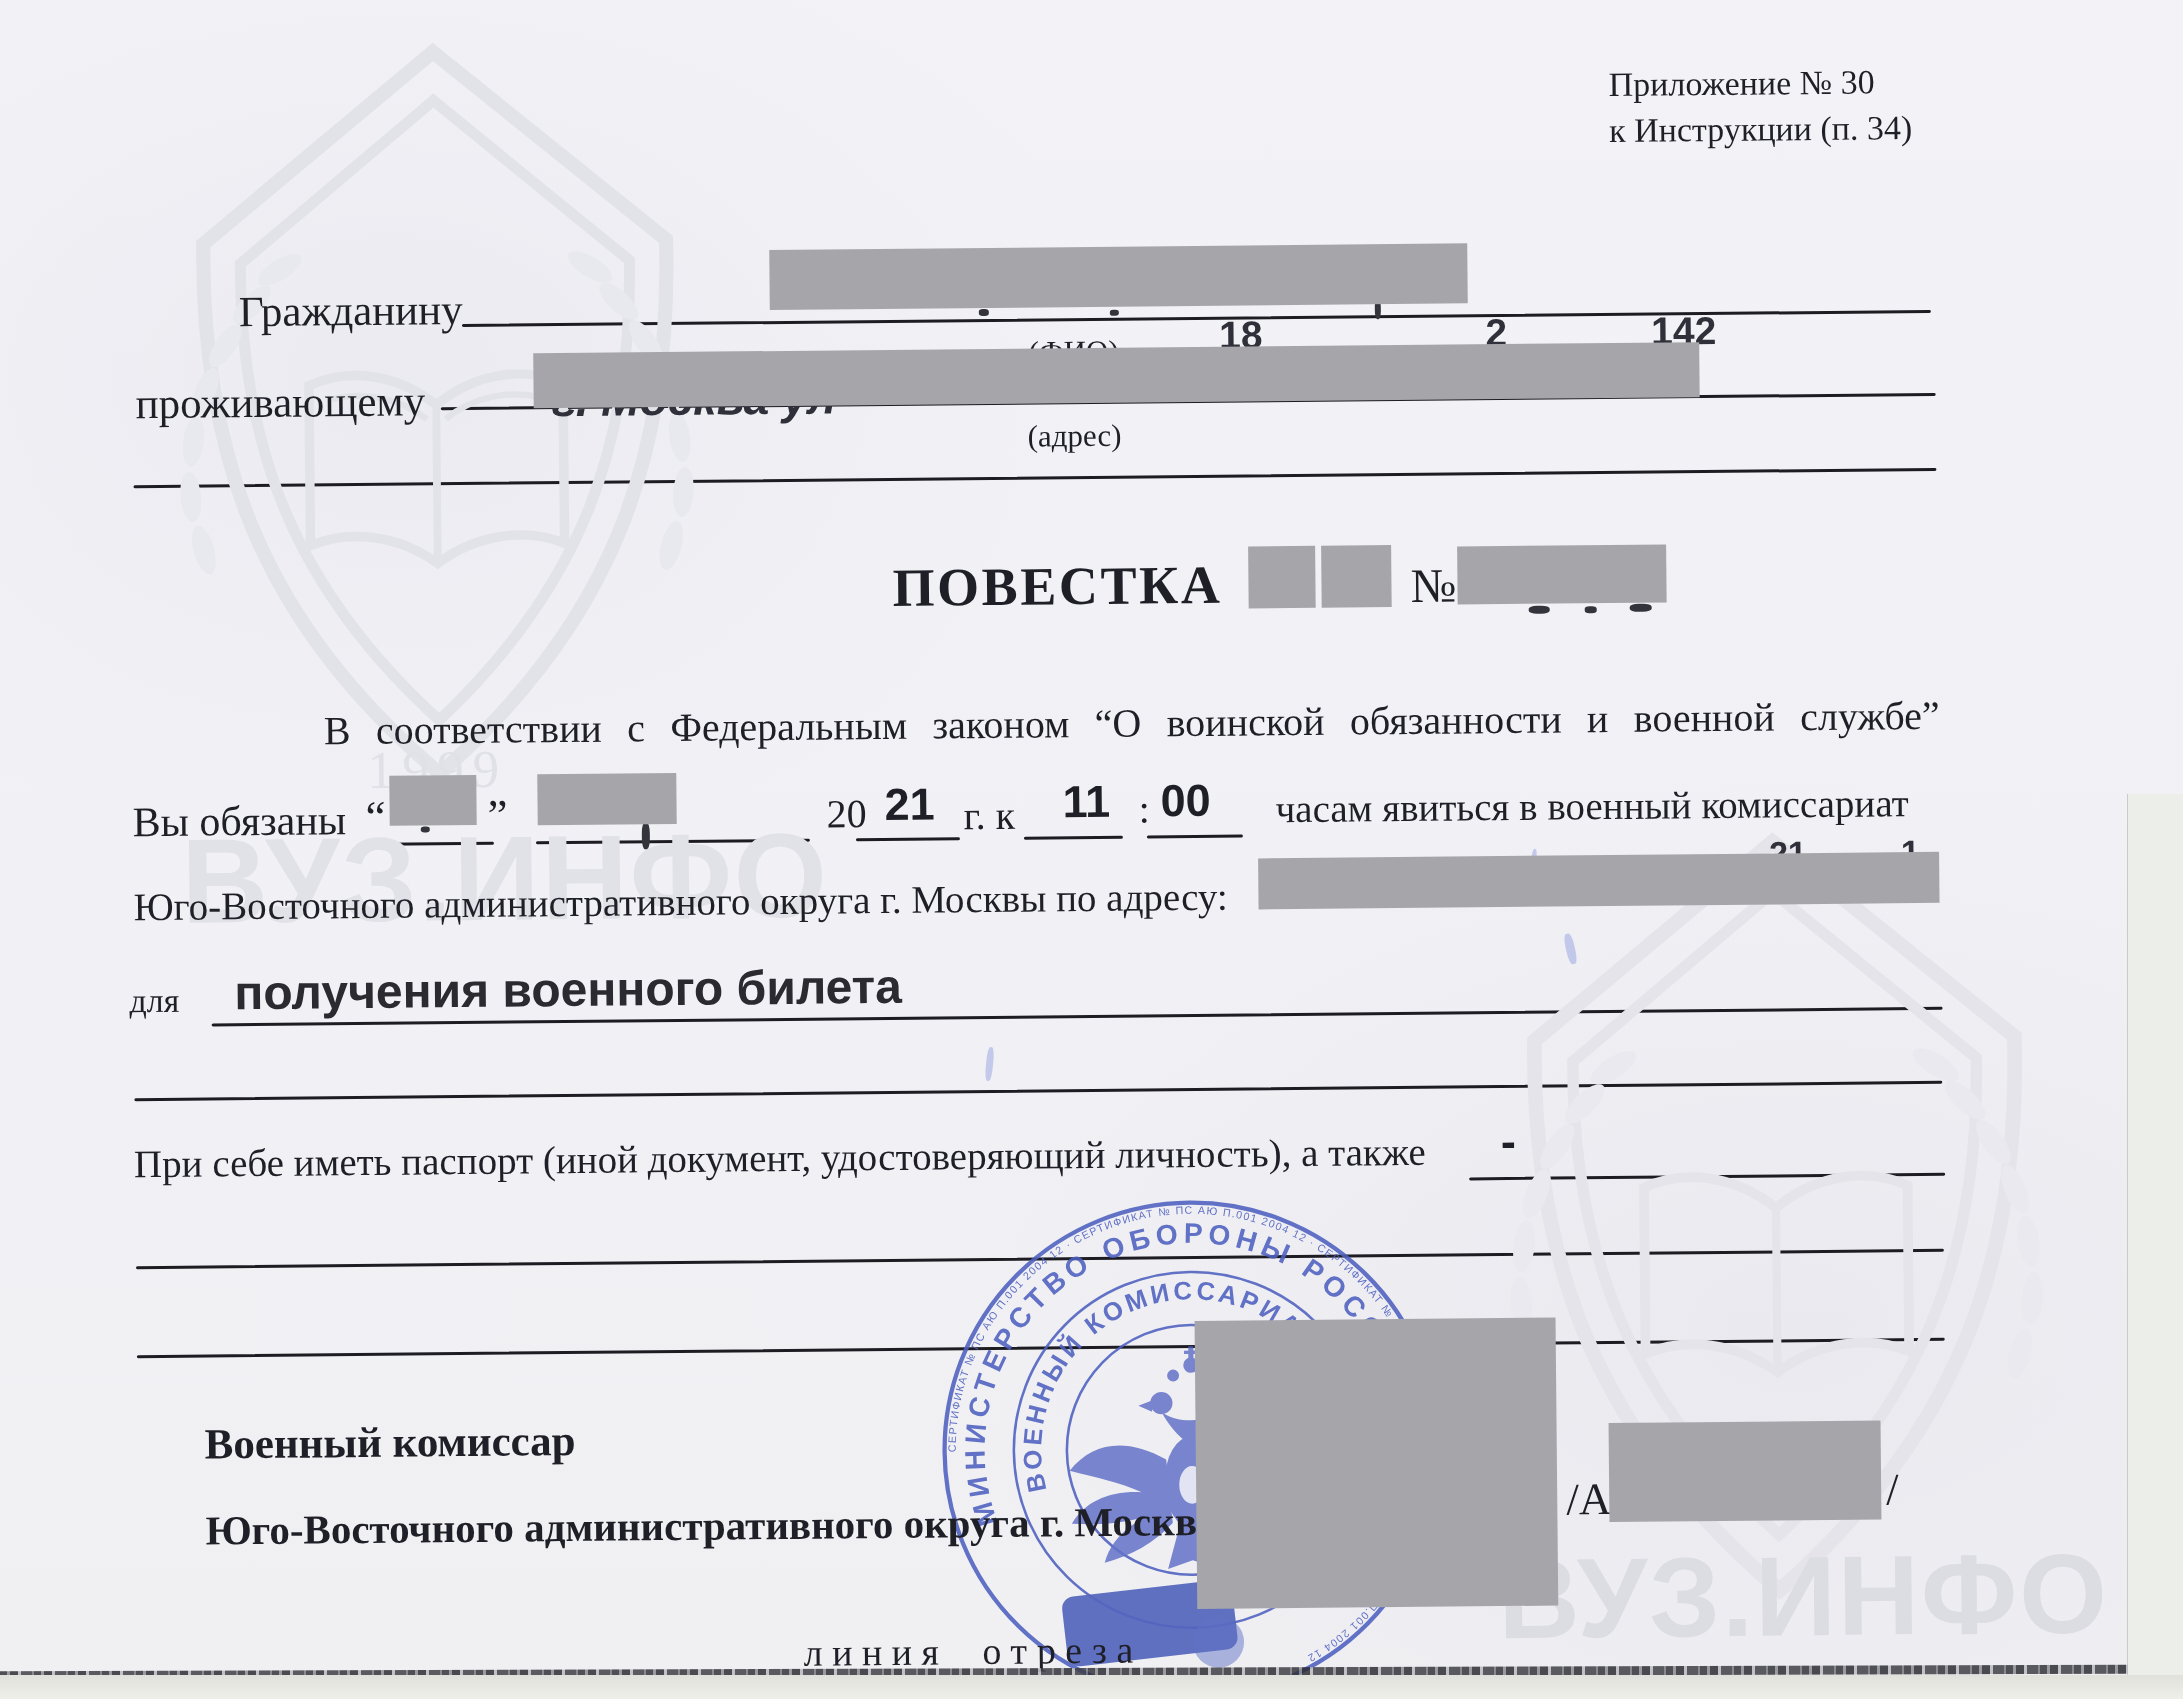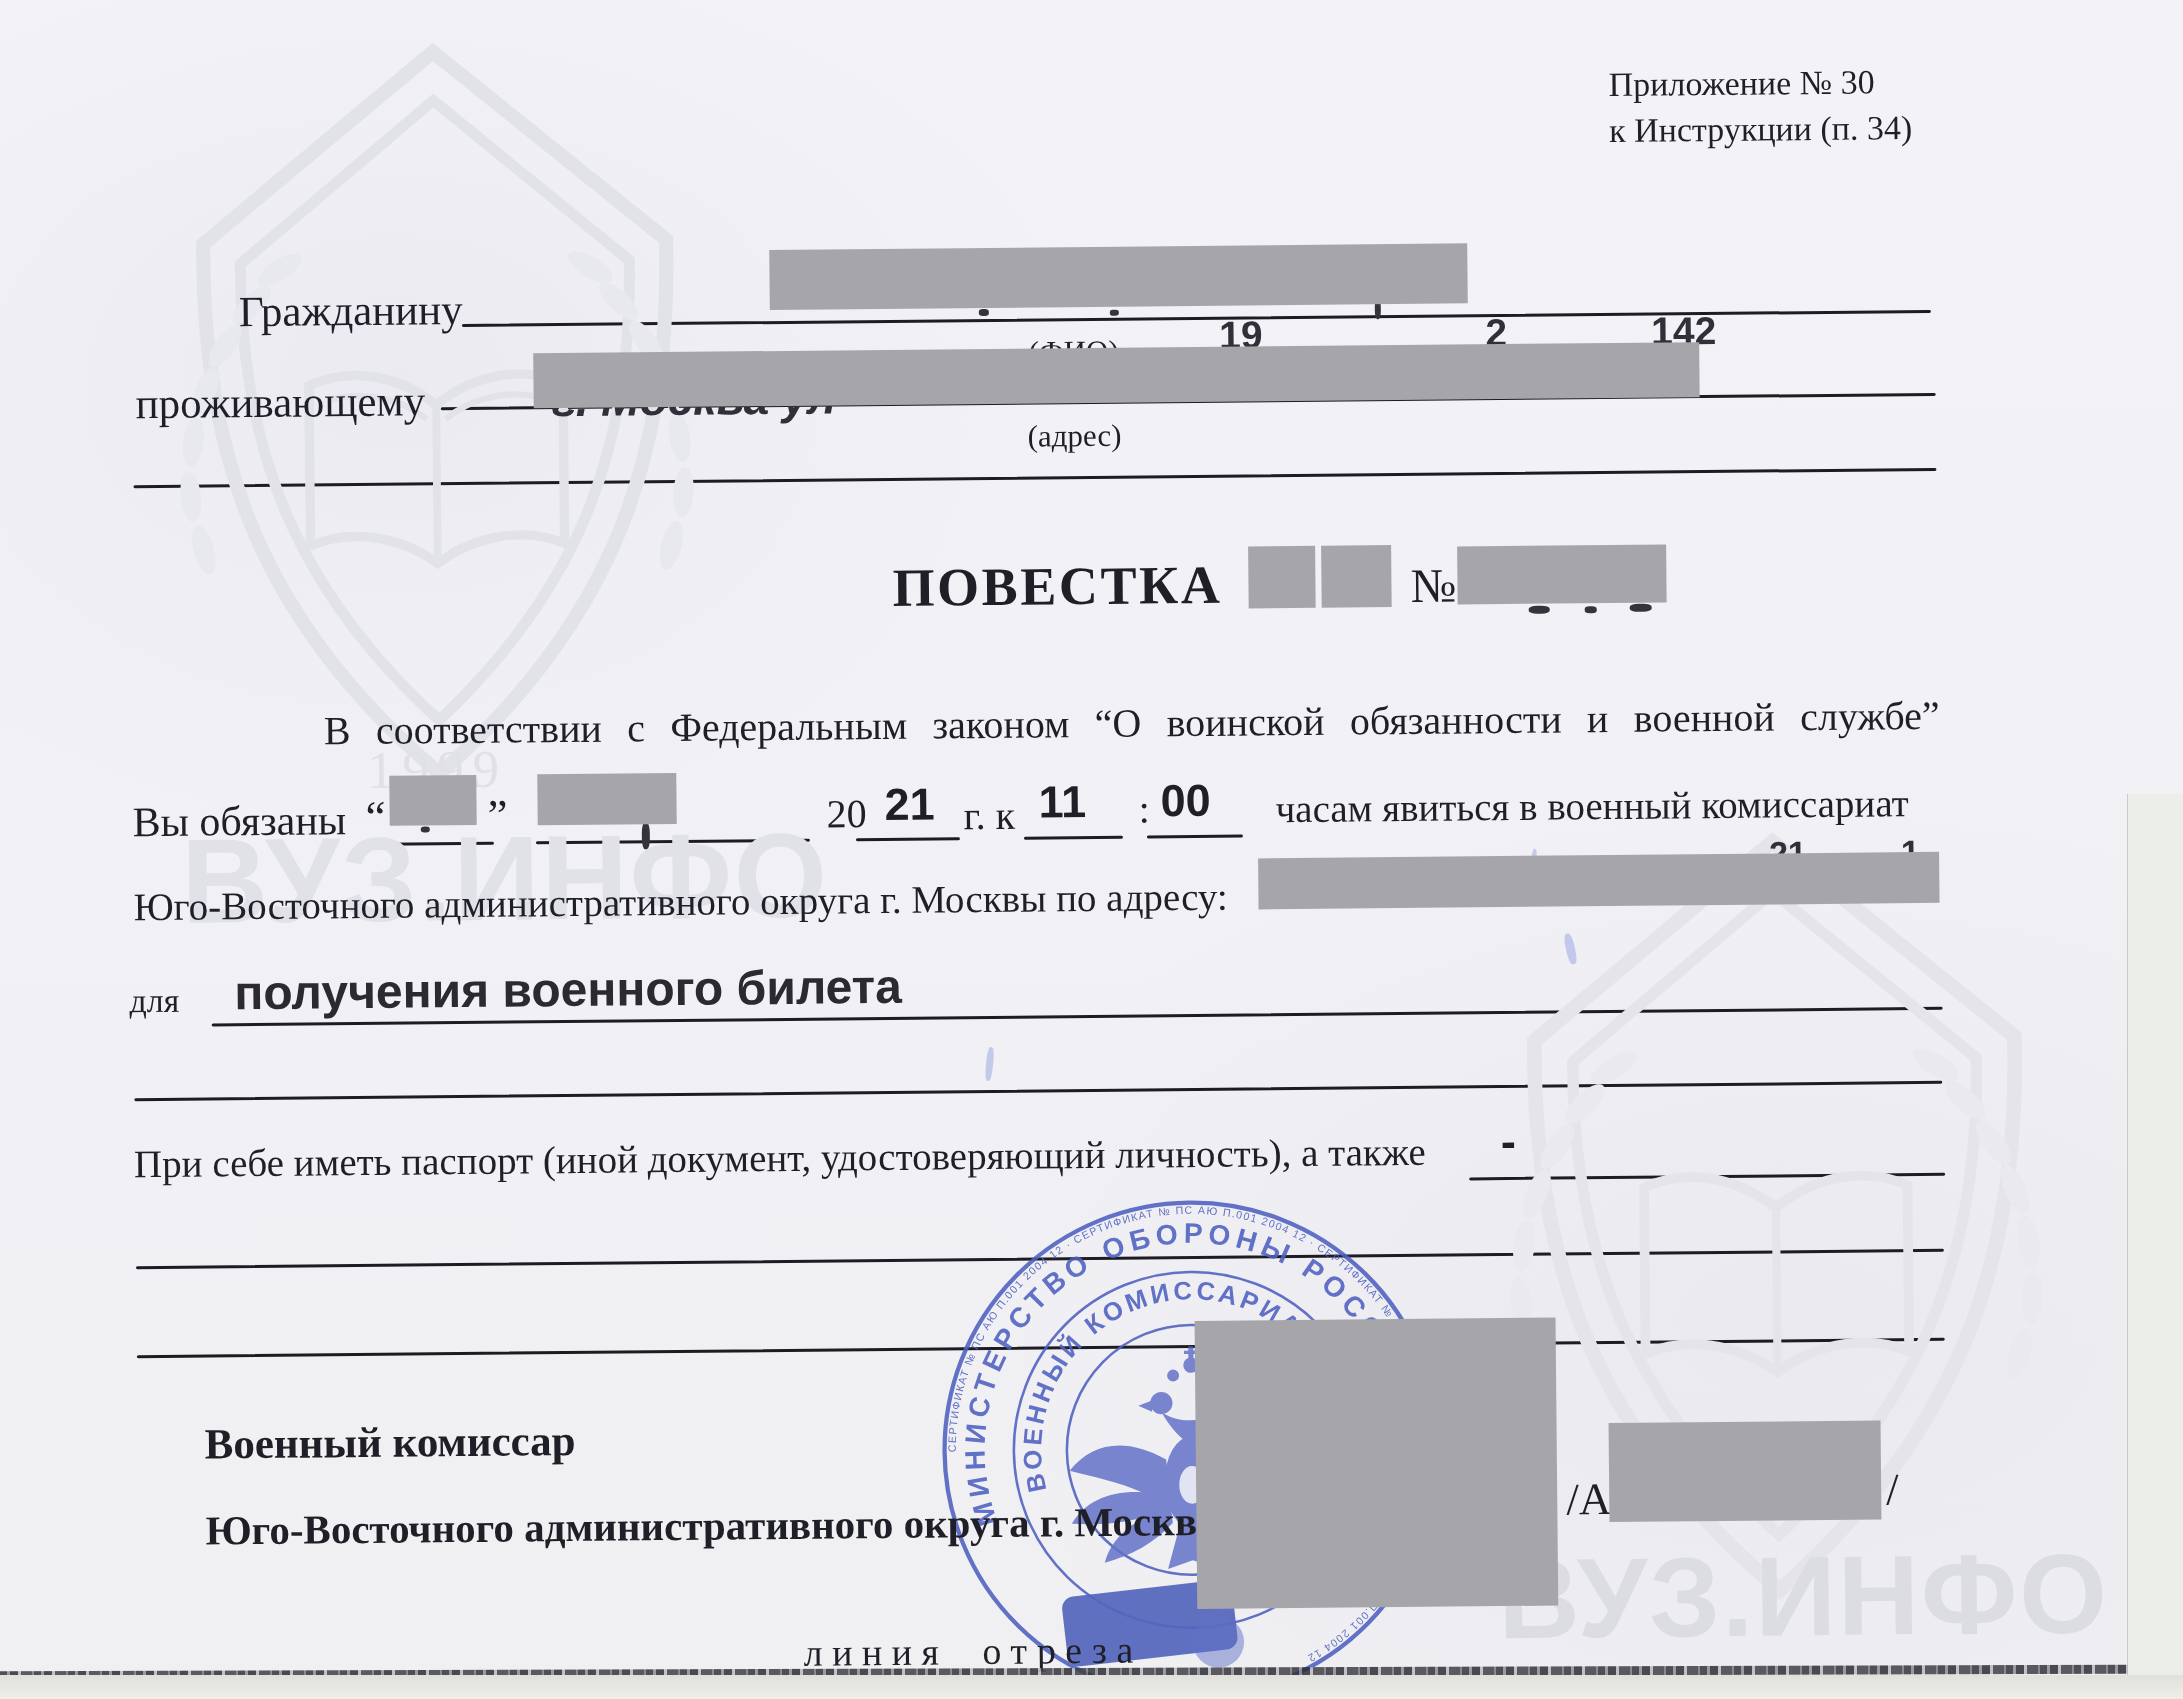--- a/index.html
+++ b/index.html
@@ -143,42 +143,42 @@
     <div class="txt ser" style="left:244px;top:279px;font-size:43px;">Гражданину</div>
     <div class="ln" style="left:467px;top:318px;width:1469px;"></div>
     <div class="mark" style="left:1380px;top:301px;width:6px;height:20.5px;"></div>
     <div class="mark" style="left:984px;top:308px;width:10.3px;height:6.8px;"></div>
     <div class="mark" style="left:1115px;top:310px;width:8.6px;height:6px;"></div>
     <div class="txt ser" style="left:976px;top:334px;width:205px;text-align:center;font-size:31px;">(ФИО)</div>
 
     <div class="txt ser" style="left:140px;top:370px;font-size:43px;">проживающему</div>
     <div class="frag sans b" style="left:556px;top:368px;font-size:46px;font-style:italic;">г. Москва ул</div>
     <div class="frag sans b" style="left:1224px;top:315px;font-size:39px;">
-      <span>19</span><span style="display:inline-block;width:223px;"></span><span>2</span><span style="display:inline-block;width:144px;"></span><span>142</span>
+      <span>18</span><span style="display:inline-block;width:223px;"></span><span>2</span><span style="display:inline-block;width:144px;"></span><span>142</span>
     </div>
     <div class="ln" style="left:445px;top:401px;width:1495px;"></div>
     <div class="txt ser" style="left:976px;top:418px;width:205px;text-align:center;font-size:31px;">(адрес)</div>
 
     <div class="ln" style="left:137px;top:476px;width:1803px;height:2.6px;"></div>
 
     <div class="txt ser b" style="left:895px;top:555px;font-size:54px;letter-spacing:2.6px;">ПОВЕСТКА</div>
     <div class="txt ser" style="left:1413px;top:561px;font-size:48px;">№</div>
     <div class="mark" style="left:1531px;top:610px;width:20.5px;height:7.7px;"></div>
     <div class="mark" style="left:1587px;top:611px;width:12px;height:6.8px;"></div>
     <div class="mark" style="left:1632px;top:609px;width:22px;height:7.7px;"></div>
 
     <div class="txt ser" style="left:325px;top:700px;width:1616px;font-size:40px;white-space:normal;text-align:justify;text-align-last:justify;">В соответствии с Федеральным законом “О воинской обязанности и военной службе”</div>
 
     <div class="txt ser" style="left:133px;top:789px;font-size:42px;">Вы обязаны</div>
     <div class="txt ser" style="left:366px;top:784px;font-size:45px;">“</div>
     <div class="txt ser" style="left:488px;top:784px;font-size:45px;">”</div>
     <div class="txt ser" style="left:827px;top:788px;font-size:40px;">20</div>
     <div class="txt sans b" style="left:885px;top:777px;font-size:45px;">21</div>
     <div class="txt ser" style="left:964px;top:791px;font-size:40px;">г. к</div>
-    <div class="txt sans b" style="left:1039px;top:776px;font-size:45px;">11</div>
+    <div class="txt sans b" style="left:1063px;top:776px;font-size:45px;">11</div>
     <div class="txt ser" style="left:1139px;top:786px;font-size:40px;">:</div>
     <div class="txt sans b" style="left:1161px;top:776px;font-size:45px;">00</div>
     <div class="txt ser" style="left:1276px;top:788px;font-size:39px;">часам явиться в военный комиссариат</div>
     <div class="ln" style="left:381px;top:836px;width:113px;"></div>
     <div class="ln" style="left:536px;top:836px;width:274px;"></div>
     <div class="ln" style="left:856px;top:836px;width:104px;"></div>
     <div class="ln" style="left:1024px;top:836px;width:99px;"></div>
     <div class="ln" style="left:1147px;top:836px;width:96px;"></div>
     <div class="mark" style="left:642px;top:818px;width:7.7px;height:27px;"></div>
     <div class="mark" style="left:421px;top:820px;width:9.4px;height:6px;"></div>

